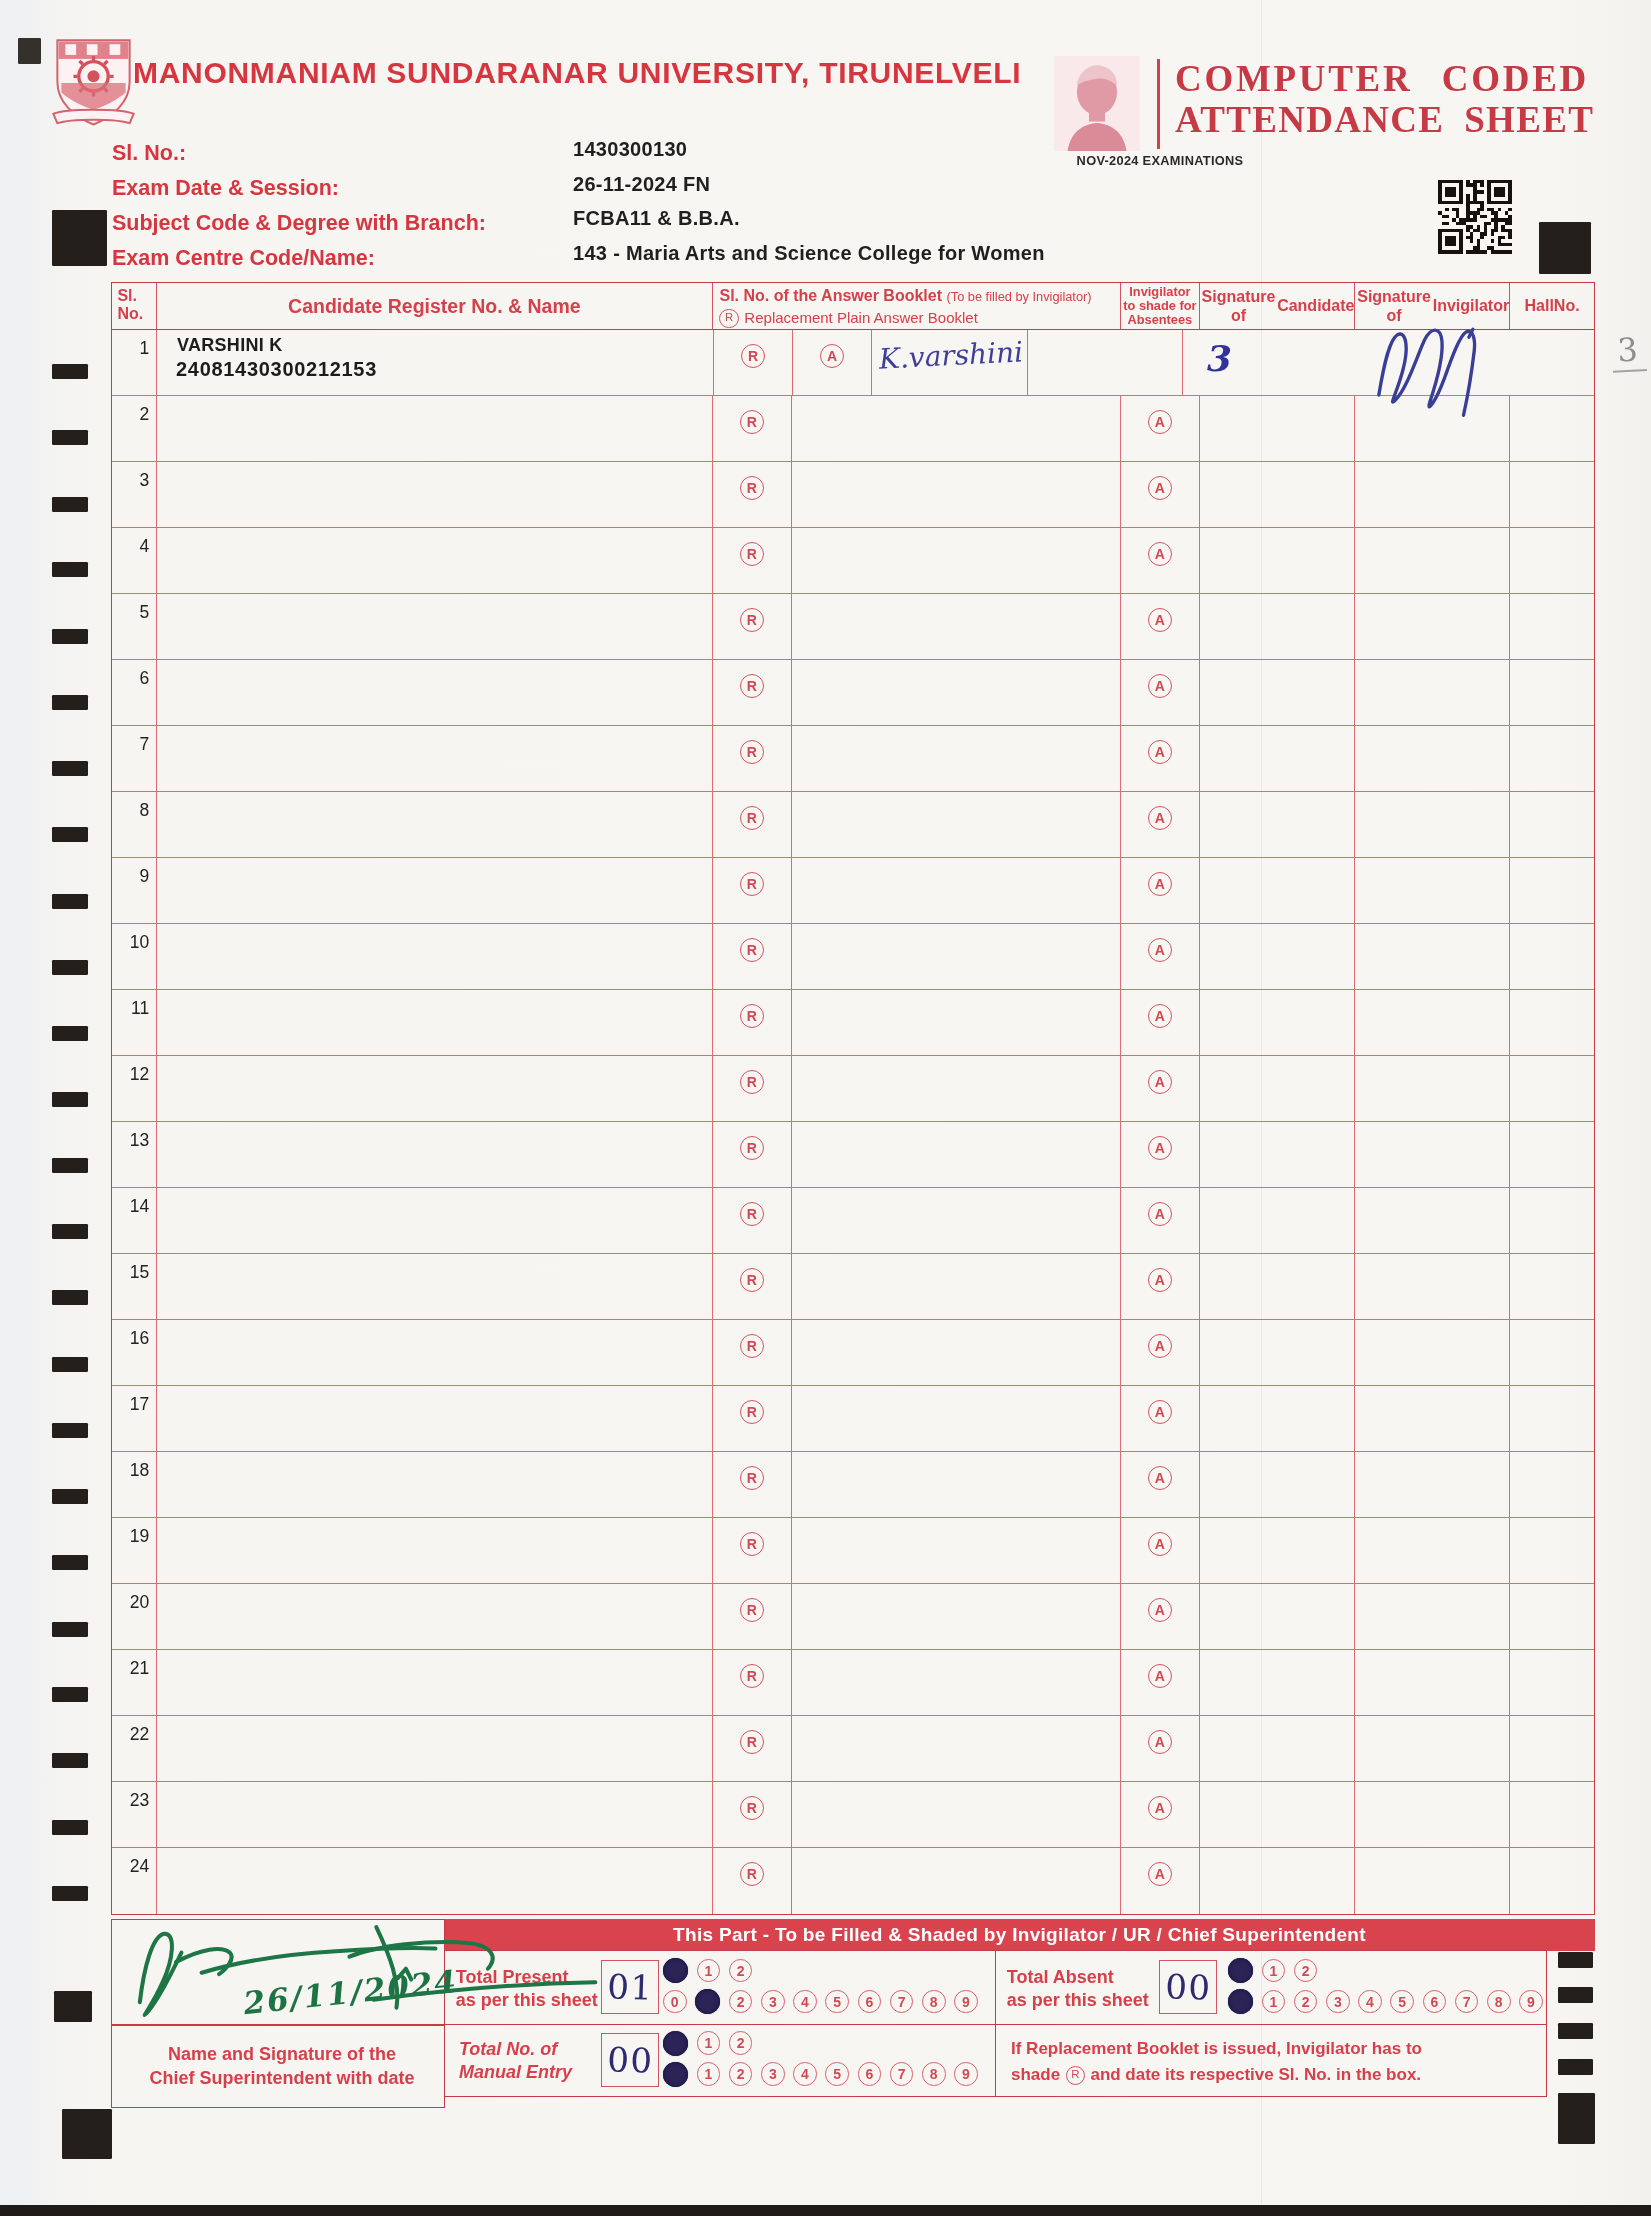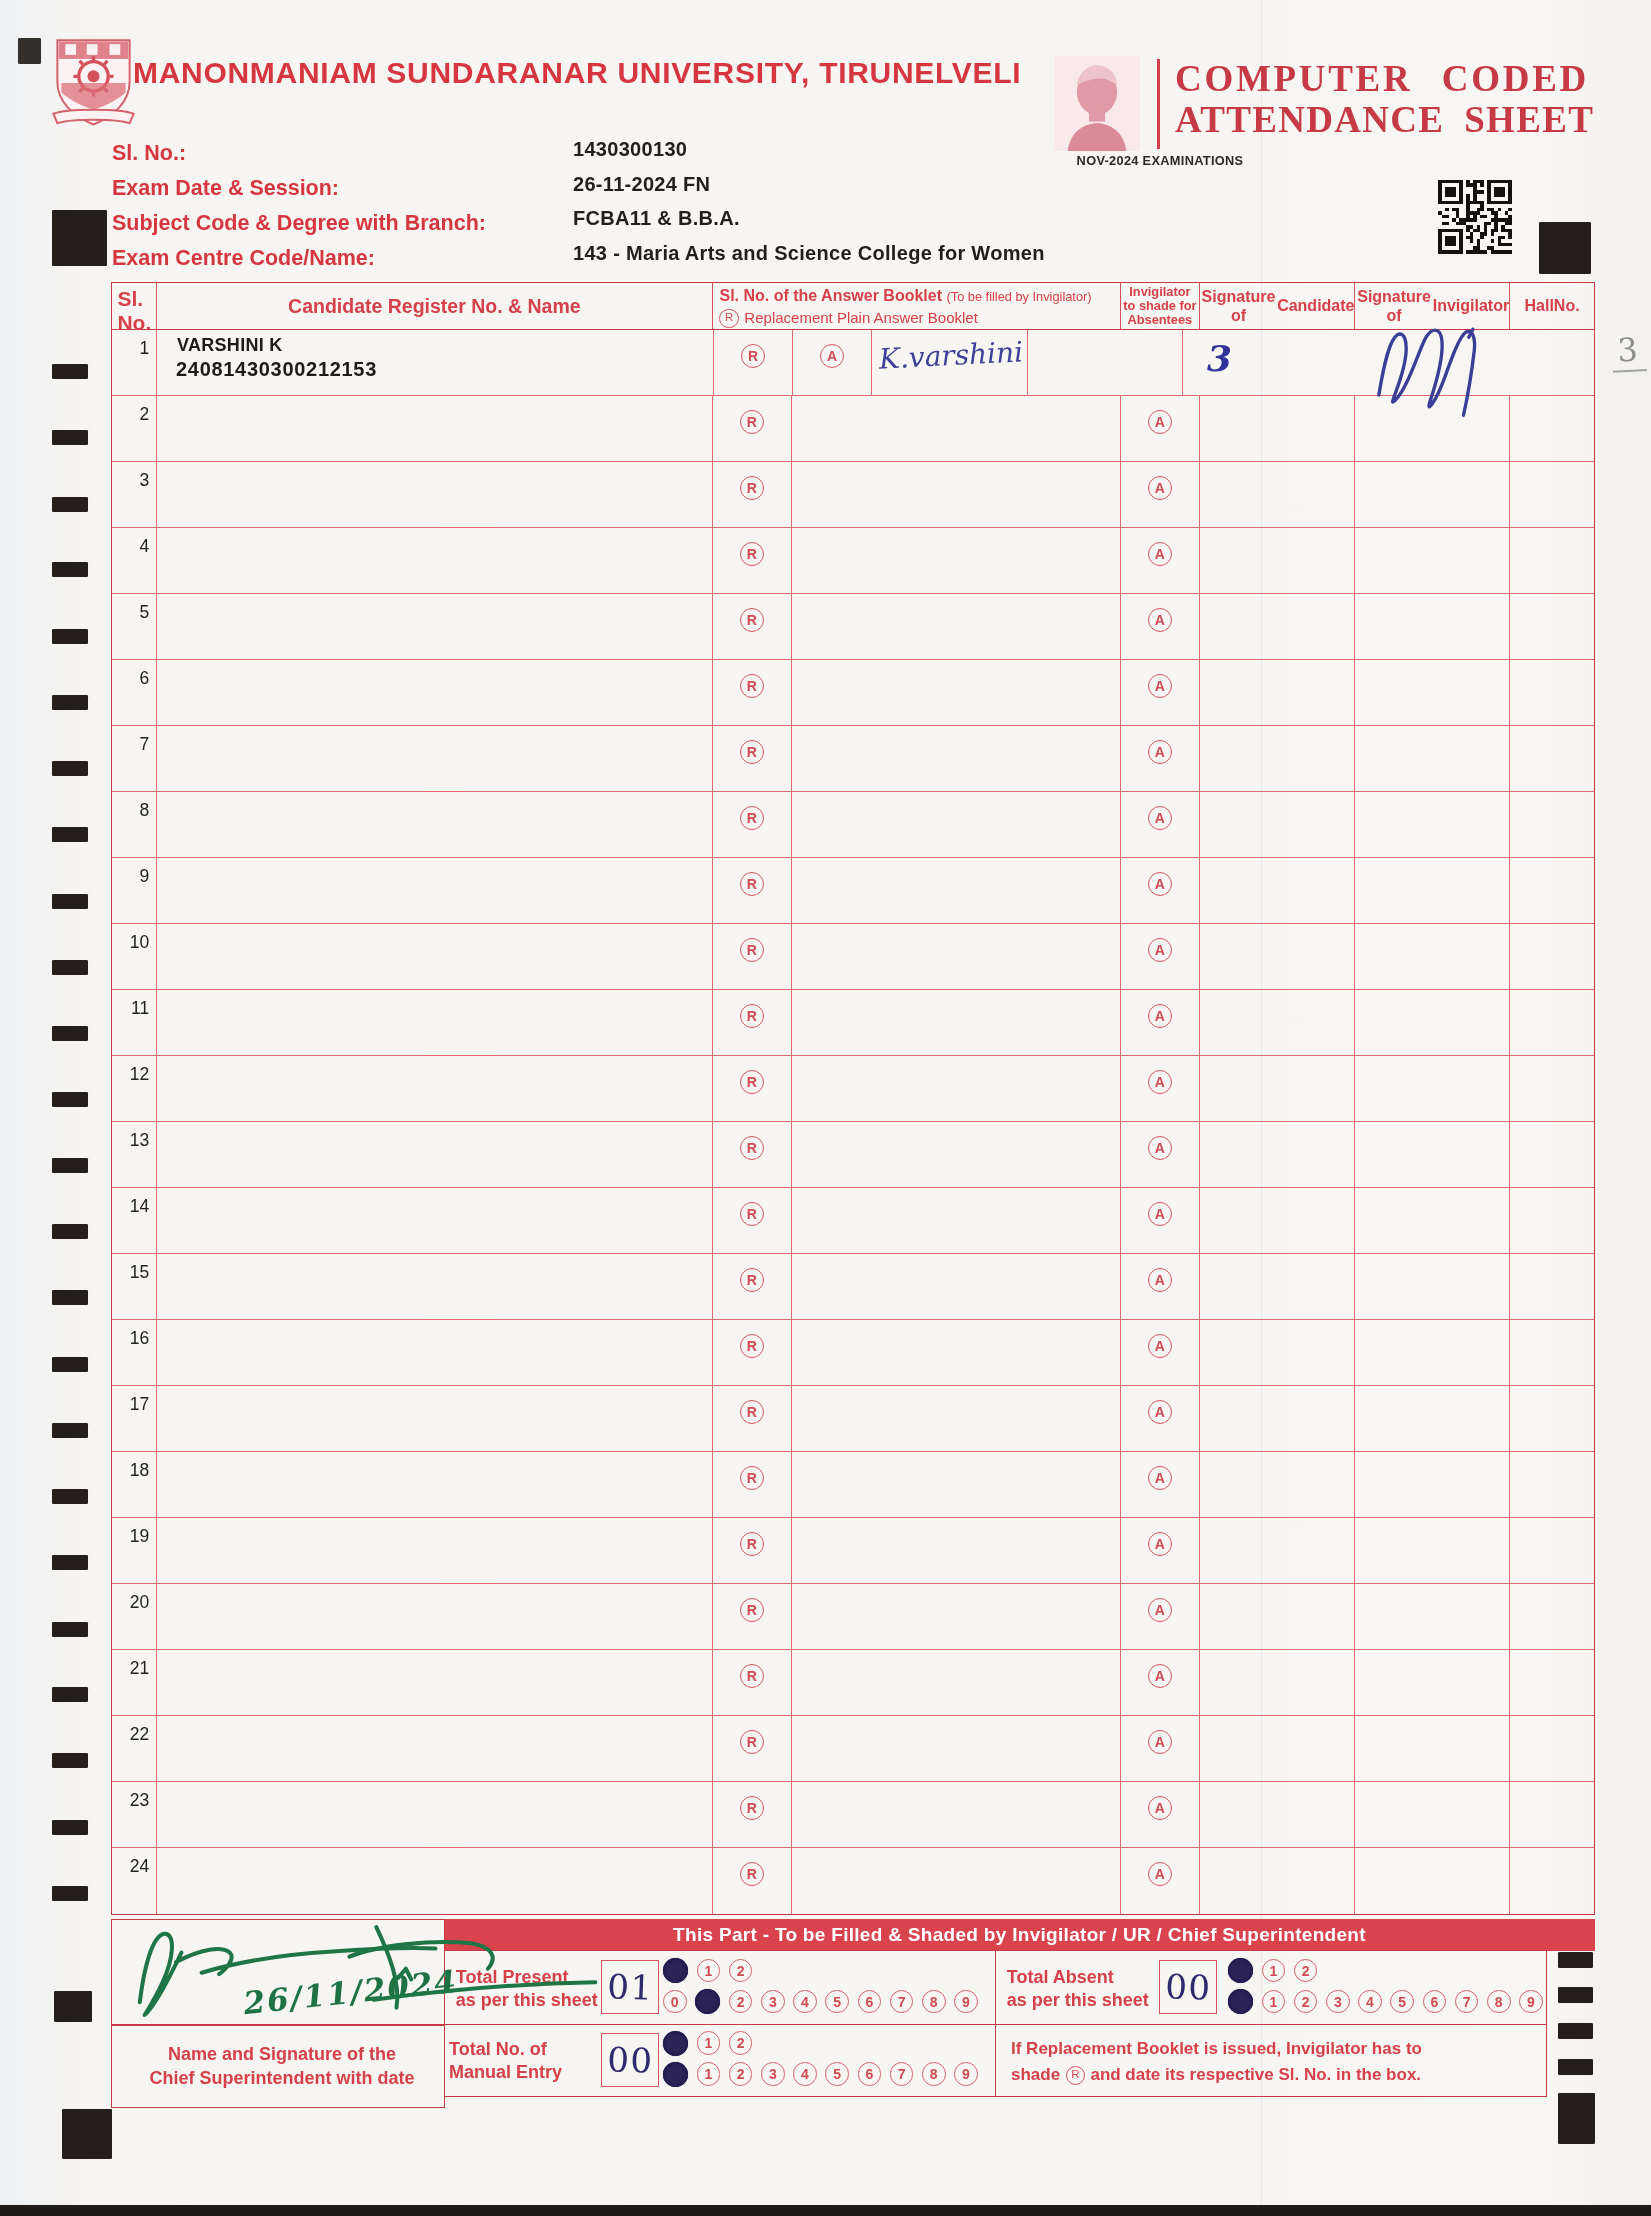--- a/index.html
+++ b/index.html
@@ -26,21 +26,21 @@
   .th{box-sizing:border-box;border-right:1.3px solid #d4545f;color:#d5404a;overflow:hidden;}
   .th:last-child{border-right:none;}
   .rows{border-left:1.7px solid #c63b46;border-right:1.7px solid #c63b46;border-bottom:1.7px solid #c63b46;box-sizing:border-box;}
   .trow{display:flex;height:66px;box-sizing:border-box;border-bottom:1px solid #dd6b73;}
   .trow:last-child{border-bottom:none;}
   .tc{box-sizing:border-box;border-right:1px solid #dd6b73;position:relative;overflow:visible;}
   .tc:last-child{border-right:none;}
   .w-sl{width:45px;} .w-cand{width:557px;} .w-rc{width:79px;} .w-bk{width:330px;}
   .w-ac{width:79px;} .w-sc{width:156px;} .w-si{width:155px;} .w-hl{width:84px;}
   .w-book-head{width:409px;}
-  .h-sl{font-size:21px;font-weight:bold;padding:4px 0 0 5.4px;line-height:1.15;}
+  .h-sl{font-size:16px;font-weight:bold;padding:4px 0 0 5.4px;line-height:1.15;}
   .h-cand{display:flex;align-items:center;justify-content:center;font-size:19.5px;font-weight:bold;}
   .h-book{padding:3.4px 0 0 6.7px;line-height:1.2;}
   .h-book .l1{font-size:16px;font-weight:bold;white-space:nowrap;}
   .h-book .l1 .note{font-size:12.8px;font-weight:normal;}
   .h-book .l2{font-size:15px;font-weight:normal;margin-top:1.3px;display:flex;align-items:center;gap:5.4px;}
   .h-abs{display:flex;flex-direction:column;align-items:center;justify-content:center;font-size:12.8px;font-weight:bold;line-height:1.1;text-align:center;}
   .h-two{display:flex;flex-direction:row;align-items:center;justify-content:center;font-size:16px;font-weight:bold;line-height:1.2;text-align:center;}
   .sl{font-size:17.5px;color:#222;text-align:right;padding:8px 6.7px 0 0;}
   .rc,.ac{display:flex;justify-content:center;}
   .bub{display:inline-flex;align-items:center;justify-content:center;width:22px;height:22px;margin-top:14px;
@@ -747,21 +747,21 @@
   </div>
 
   <div class="fcell cellD">
     <div class="chief-label">
       <div>Name and Signature of the</div>
         <div>Chief Superintendent with date</div>
     </div>
   </div>
 
   <div class="fcell cellE">
-    <div class="flabel" style="left:4px;top:13.4px;">
+    <div class="flabel" style="left:14px;top:13.4px;font-style:italic;">
       <div>Total No. of</div>
         <div>Manual Entry</div>
     </div>
     <div class="fbox" style="left:156px;top:8px;">
       <span class="handnum">00</span>
     </div>
     <div class="bwrap" style="left:218px;top:2.7px;" id="bub-manual">
         <div class="brow tens">
           <span class="fb"></span>
           <span class="db">1</span>

